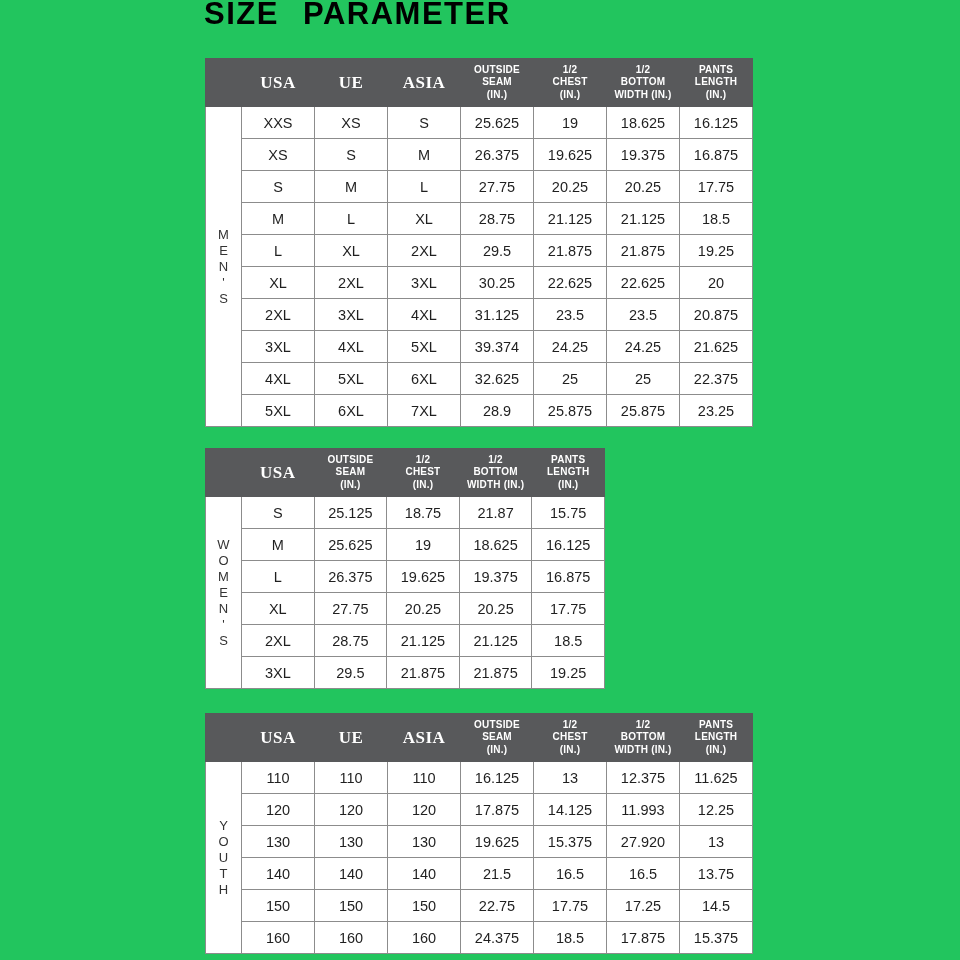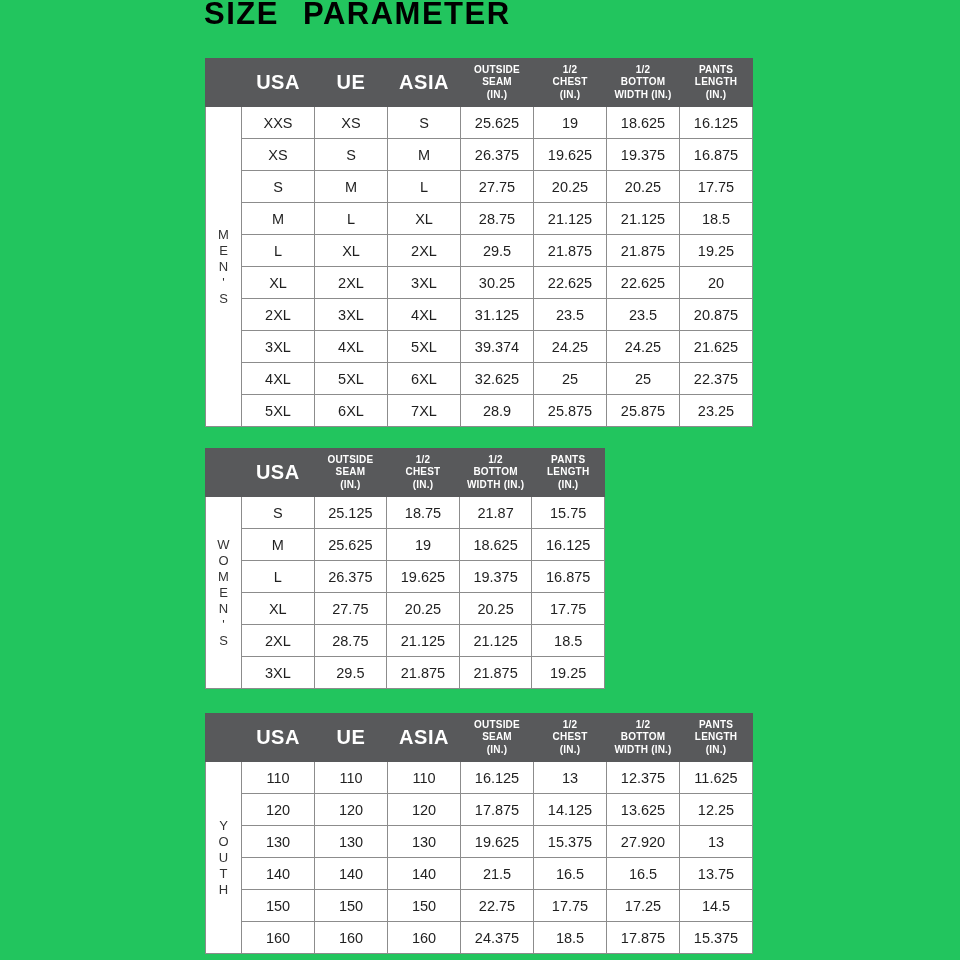--- a/index.html
+++ b/index.html
@@ -44,23 +44,24 @@
   }
   .size-table thead tr { height: 48px; }
   .size-table tbody tr { height: 32px; }
 
   .size-table thead th {
     background: #58595b;
     color: #ffffff;
     border: 1px solid #58595b;
   }
   .size-table thead th.h-big {
-    font-size: 20px;
+    font-size: 17px;
     font-weight: 700;
     letter-spacing: 0.5px;
+    font-family: Liberation Serif, serif;
   }
   .size-table thead th.h-small {
     font-size: 10px;
     font-weight: 700;
     line-height: 12.5px;
     white-space: pre-line;
     letter-spacing: 0.2px;
   }
   .size-table tbody td {
     font-size: 14.5px;
@@ -336,21 +337,21 @@
           <td>13</td>
           <td>12.375</td>
           <td>11.625</td>
         </tr>
         <tr>
           <td>120</td>
           <td>120</td>
           <td>120</td>
           <td>17.875</td>
           <td>14.125</td>
-          <td>13.625</td>
+          <td>11.993</td>
           <td>12.25</td>
         </tr>
         <tr>
           <td>130</td>
           <td>130</td>
           <td>130</td>
           <td>19.625</td>
           <td>15.375</td>
           <td>27.920</td>
           <td>13</td>

